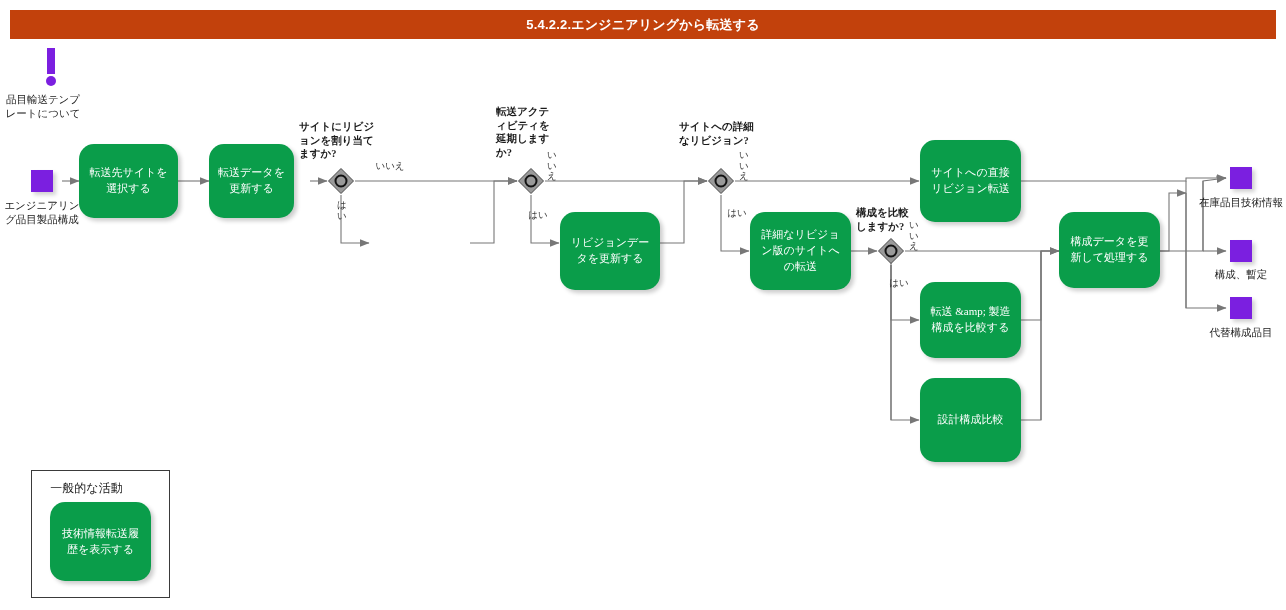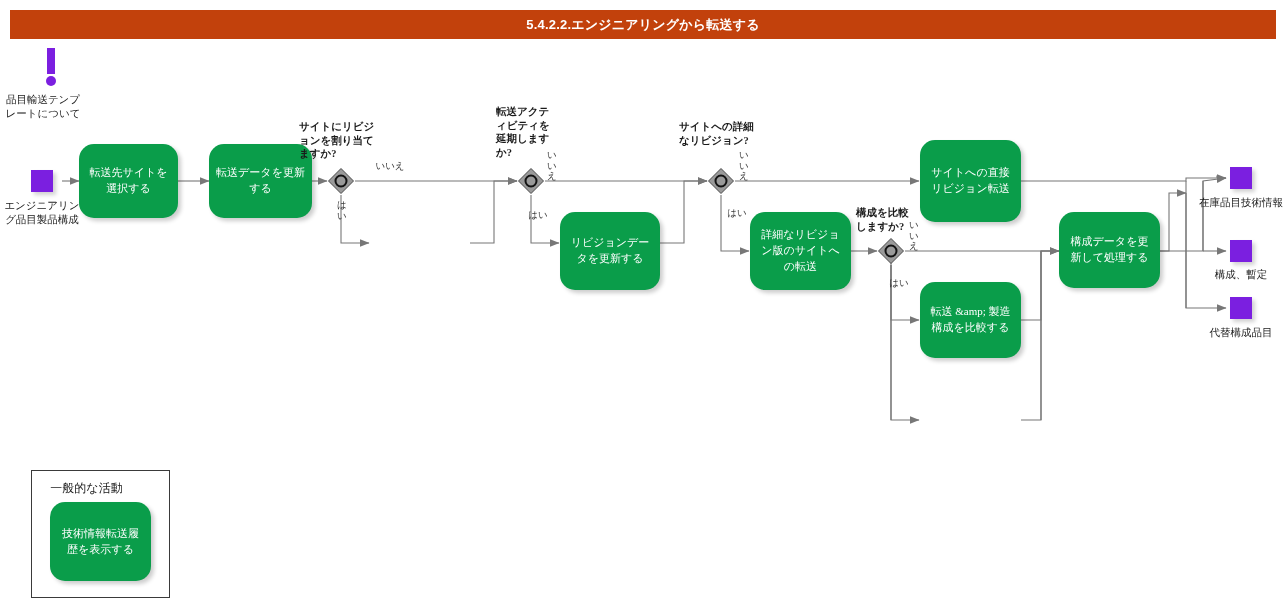--- a/index.html
+++ b/index.html
@@ -145,41 +145,44 @@
   <div class="annot-label" style="left:1px;top:93px;">品目輸送テンプレートについて</div>
   <style>.annot-icon{left:44px;top:48px;}</style>
 
   <div class="dataobj" style="left:31px;top:170px;"></div>
   <div class="objlabel" style="left:0px;top:199px;width:84px;">エンジニアリング品目製品構成</div>
 
   <div class="task" style="left:79px;top:144px;width:99px;height:74px;">
     <span>転送先サイトを選択する</span>
   </div>
 
-  <div class="task" style="left:209px;top:144px;width:103px;height:74px;">
+  <div class="task" style="left:209px;top:144px;width:85px;height:74px;">
     <span>転送データを更新する</span>
   </div>
 
 
   <div class="task" style="left:560px;top:212px;width:100px;height:78px;">
     <span>リビジョンデータを更新する</span>
   </div>
 
   <div class="task" style="left:750px;top:212px;width:101px;height:78px;">
     <span>詳細なリビジョン版のサイトへの転送</span>
   </div>
 
   <div class="task" style="left:920px;top:140px;width:101px;height:82px;">
     <span>サイトへの直接リビジョン転送</span>
   </div>
 
   <div class="task" style="left:920px;top:282px;width:101px;height:76px;">
     <span>転送 &amp;amp; 製造構成を比較する</span>
   </div>
 
+  <div class="task" style="left:920px;top:378px;width:101px;height:84px;">
+    <span>設計構成比較</span>
+  </div>
 
   <div class="task" style="left:1059px;top:212px;width:101px;height:76px;">
     <span>構成データを更新して処理する</span>
   </div>
 
   <div class="gateway" style="left:327px;top:167px;">
     <svg width="28" height="28" viewBox="0 0 28 28" xmlns="http://www.w3.org/2000/svg">
       <polygon points="14,1.5 26.5,14 14,26.5 1.5,14" fill="#9A9A9A" stroke="#4a4a4a" stroke-width="1"></polygon>
       <circle cx="14" cy="14" r="5.5" fill="#9A9A9A" stroke="#111" stroke-width="2"></circle>
     </svg>

